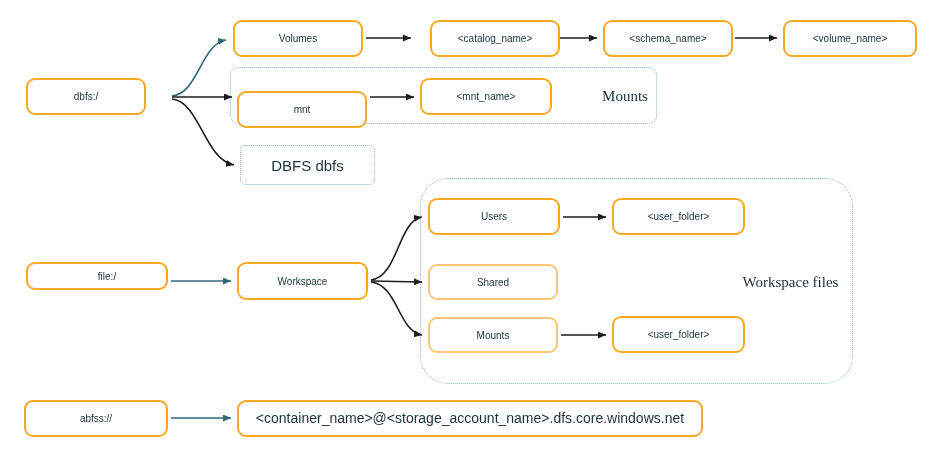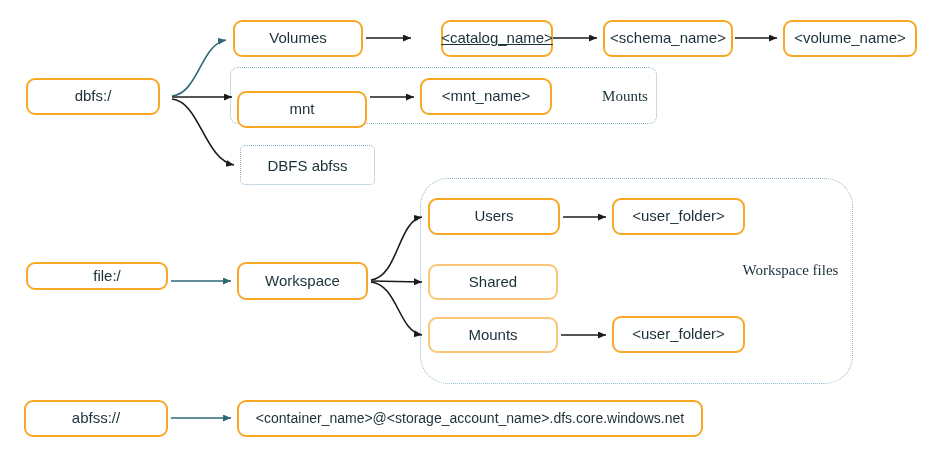--- a/index.html
+++ b/index.html
@@ -19,21 +19,21 @@
   .edge.black{stroke:var(--arrow-black);}
   .edge.teal{stroke:var(--arrow-teal);}
   #ah-black path{fill:var(--arrow-black);}
   #ah-teal path{fill:var(--arrow-teal);}
   .node{
     position:absolute;
     display:flex;align-items:center;justify-content:center;
     background:#fff;
     border:2.5px solid var(--orange);
     border-radius:9px;
-    font-size:15px;
+    font-size:10px;
     line-height:1.1;
     text-align:center;
     box-sizing:border-box;
     white-space:nowrap;
   }
   .node.light{border-color:var(--orange-light);}
   .node.small-text{font-size:14px;}
   .dotted-box{
     position:absolute;
     border:1.5px dotted var(--dotted);
@@ -86,36 +86,36 @@
     <path class="edge teal" d="M171,281 L231,281" marker-end="url(#ah-teal)"></path>
     <path class="edge black" d="M371,280 C398,277 398,221 422,217" marker-end="url(#ah-black)"></path>
     <path class="edge black" d="M371,281 L422,282" marker-end="url(#ah-black)"></path>
     <path class="edge black" d="M371,282 C398,285 398,331 422,335" marker-end="url(#ah-black)"></path>
     <path class="edge black" d="M563,217 L606,217" marker-end="url(#ah-black)"></path>
     <path class="edge black" d="M561,335 L606,335" marker-end="url(#ah-black)"></path>
     <path class="edge teal" d="M171,418 L231,418" marker-end="url(#ah-teal)"></path>
   </svg>
 
   <div class="node" style="left:233px;top:20px;width:130px;height:37px;">Volumes</div>
-  <div class="node" style="left:441px;top:20px;width:112px;height:37px;text-decoration:underline;">&lt;catalog_name&gt;</div>
+  <div class="node" style="left:430px;top:20px;width:130px;height:37px;">&lt;catalog_name&gt;</div>
   <div class="node" style="left:603px;top:20px;width:130px;height:37px;">&lt;schema_name&gt;</div>
   <div class="node" style="left:783px;top:20px;width:134px;height:37px;">&lt;volume_name&gt;</div>
 
-  <div class="node" style="left:26px;top:78px;width:134px;height:37px;">dbfs:/</div>
+  <div class="node" style="left:26px;top:78px;width:120px;height:37px;">dbfs:/</div>
   <div class="node" style="left:237px;top:78px;width:130px;height:37px;margin-top:13px;">mnt</div>
   <div class="node" style="left:420px;top:78px;width:132px;height:37px;">&lt;mnt_name&gt;</div>
   <div class="group-label" style="left:585px;top:78px;width:80px;height:37px;">Mounts</div>
 
-  <div class="dotted-node" style="left:240px;top:145px;width:135px;height:40px;">DBFS abfss</div>
+  <div class="dotted-node" style="left:240px;top:145px;width:135px;height:40px;">DBFS dbfs</div>
 
   <div class="node" style="left:428px;top:198px;width:132px;height:37px;">Users</div>
   <div class="node" style="left:612px;top:198px;width:133px;height:37px;">&lt;user_folder&gt;</div>
   <div class="node" style="left:26px;top:262px;width:142px;height:28px;padding-left:20px;">file:/</div>
   <div class="node" style="left:237px;top:262px;width:131px;height:38px;">Workspace</div>
   <div class="node light" style="left:428px;top:264px;width:130px;height:36px;">Shared</div>
-  <div class="group-label" style="left:738px;top:252px;width:105px;height:36px;text-align:right;">Workspace files</div>
+  <div class="group-label" style="left:738px;top:264px;width:105px;height:36px;text-align:right;">Workspace files</div>
   <div class="node light" style="left:428px;top:317px;width:130px;height:36px;">Mounts</div>
   <div class="node" style="left:612px;top:316px;width:133px;height:37px;">&lt;user_folder&gt;</div>
 
   <div class="node" style="left:24px;top:400px;width:144px;height:37px;">abfss://</div>
   <div class="node small-text" style="left:237px;top:400px;width:466px;height:37px;">&lt;container_name&gt;@&lt;storage_account_name&gt;.dfs.core.windows.net</div>
 
 </div>
 
 </body></html>

